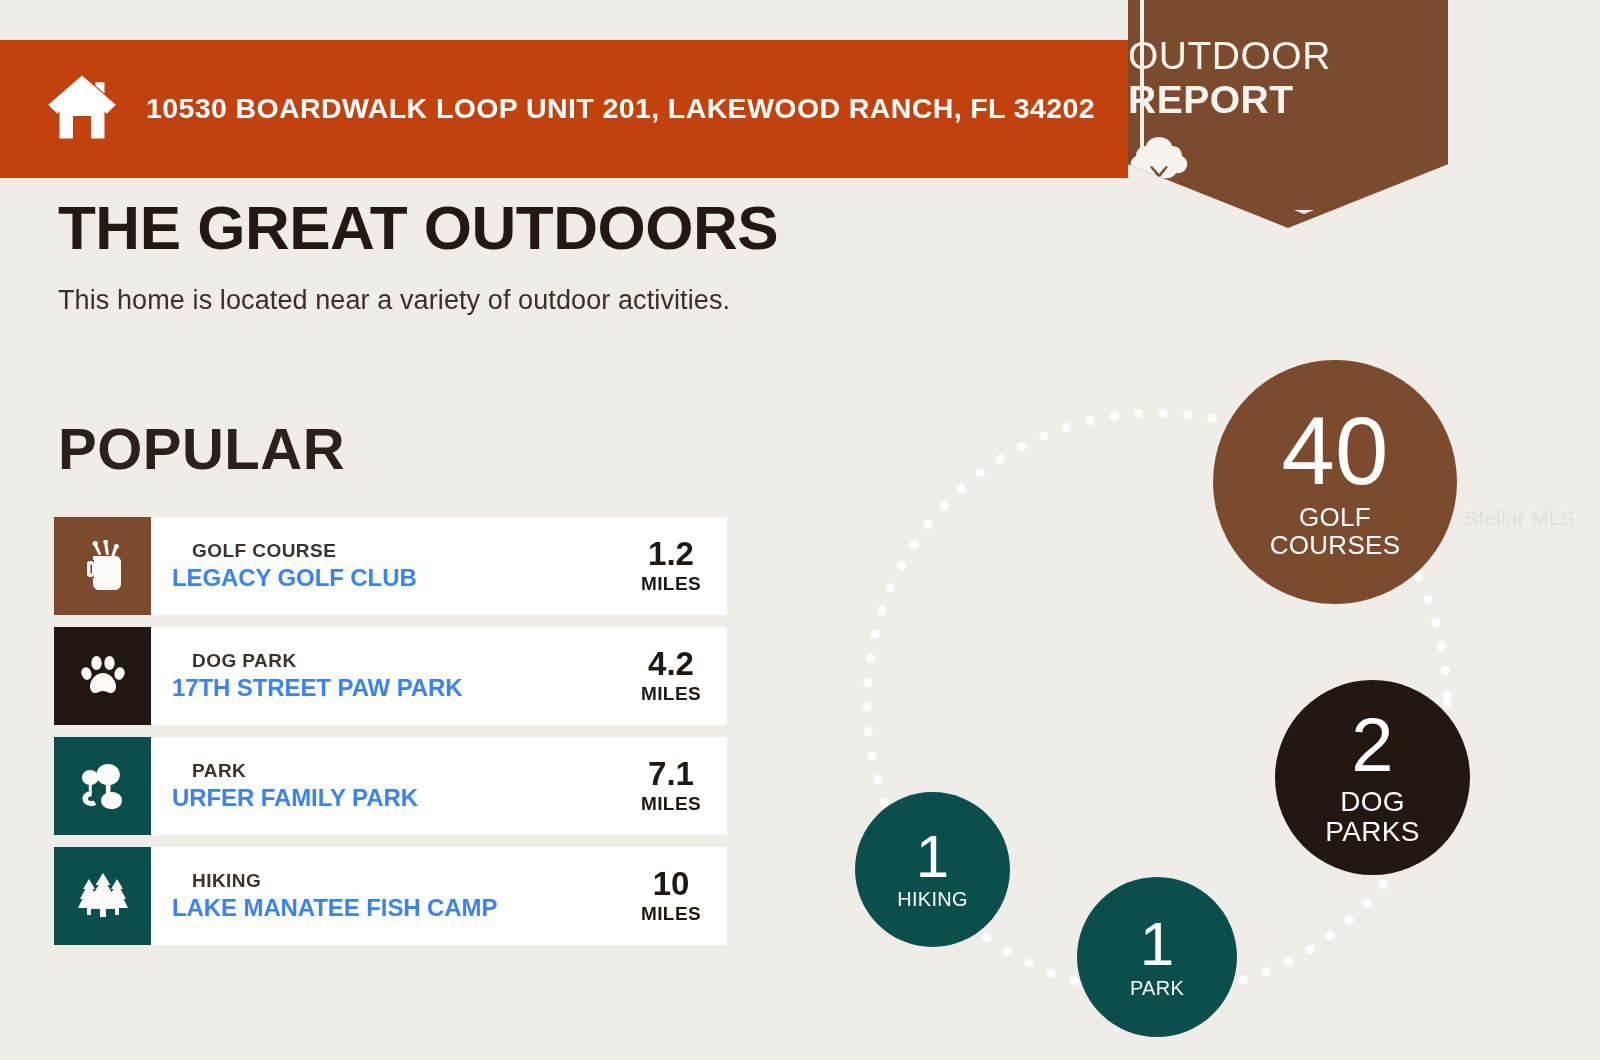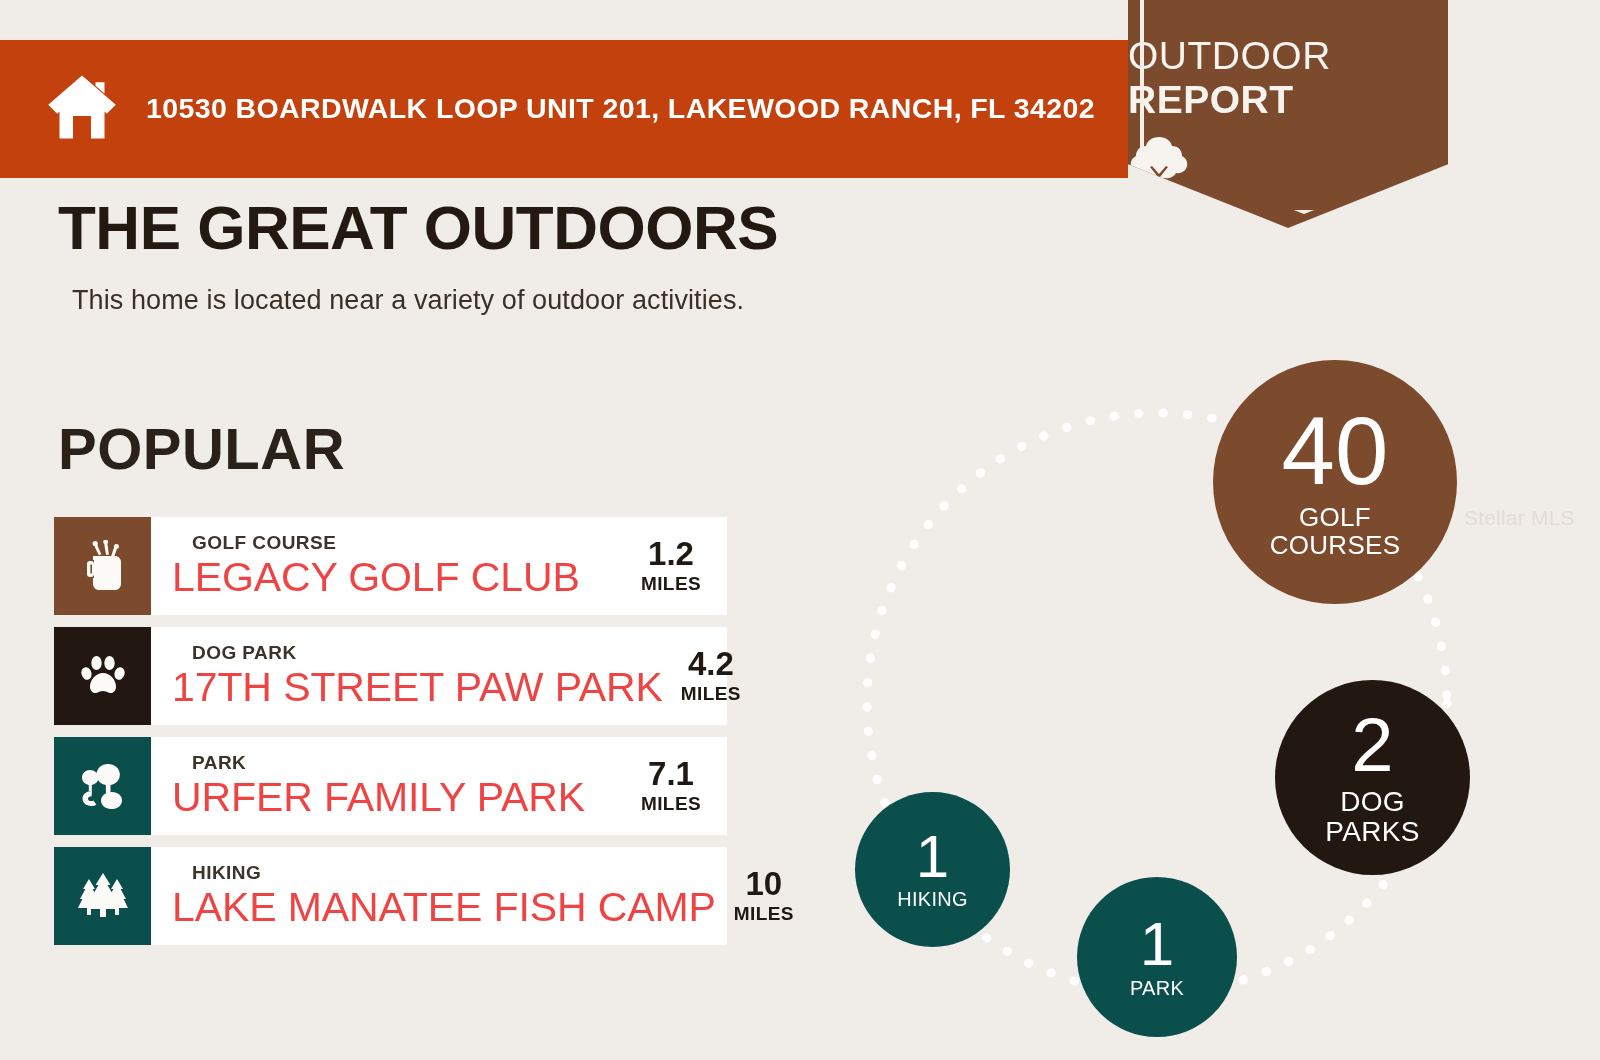--- a/index.html
+++ b/index.html
@@ -44,41 +44,41 @@
     letter-spacing:.5px; margin-top:5px; line-height:1;
   }
   .badge-tree{ position:relative; margin-top:14px; width:62px; height:76px; }
 
   
   .title{
     position:absolute; left:58px; top:192px;
     font-size:62px; font-weight:bold; color:#231912; letter-spacing:-0.5px;
   }
   .subtitle{
-    position:absolute; left:72px; top:285px;
+    position:absolute; left:58px; top:285px;
     font-size:27px; color:#3a3027; font-weight:normal; letter-spacing:.1px;
   }
   .popular{
     position:absolute; left:58px; top:415px;
     font-size:58px; font-weight:bold; color:#2a211a; letter-spacing:.5px;
   }
 
   .list{ position:absolute; left:54px; top:517px; width:673px; }
   .row{
     display:flex; align-items:stretch; height:98px; margin-bottom:12px;
     background:#ffffff;
   }
   .tile{ width:97px; flex:0 0 97px; display:flex; align-items:center; justify-content:center; }
   .row-mid{ flex:1 1 auto; display:flex; flex-direction:column; justify-content:center; padding-left:21px; }
   .row-cat{
     font-size:19px; font-weight:bold; color:#3b332c; letter-spacing:.45px;
     text-transform:uppercase; line-height:1.1; margin-bottom:3px;margin-left:20px;
   }
   .row-name{
-    font-size:41px; font-weight:normal; color:#ef4444; letter-spacing:-0.1px;
+    font-size:24px; font-weight:bold; color:#3b82f6; letter-spacing:-0.1px;
     text-transform:uppercase; line-height:1.05; white-space:nowrap;
   }
   .row-right{
     flex:0 0 auto; width:104px; display:flex; flex-direction:column;
     align-items:center; justify-content:center; padding-right:8px;
   }
   .dist-val{ font-size:33px; font-weight:bold; color:#201913; line-height:1; }
   .dist-unit{ font-size:19px; font-weight:bold; color:#201913; letter-spacing:.4px; margin-top:3px; }
 
   

